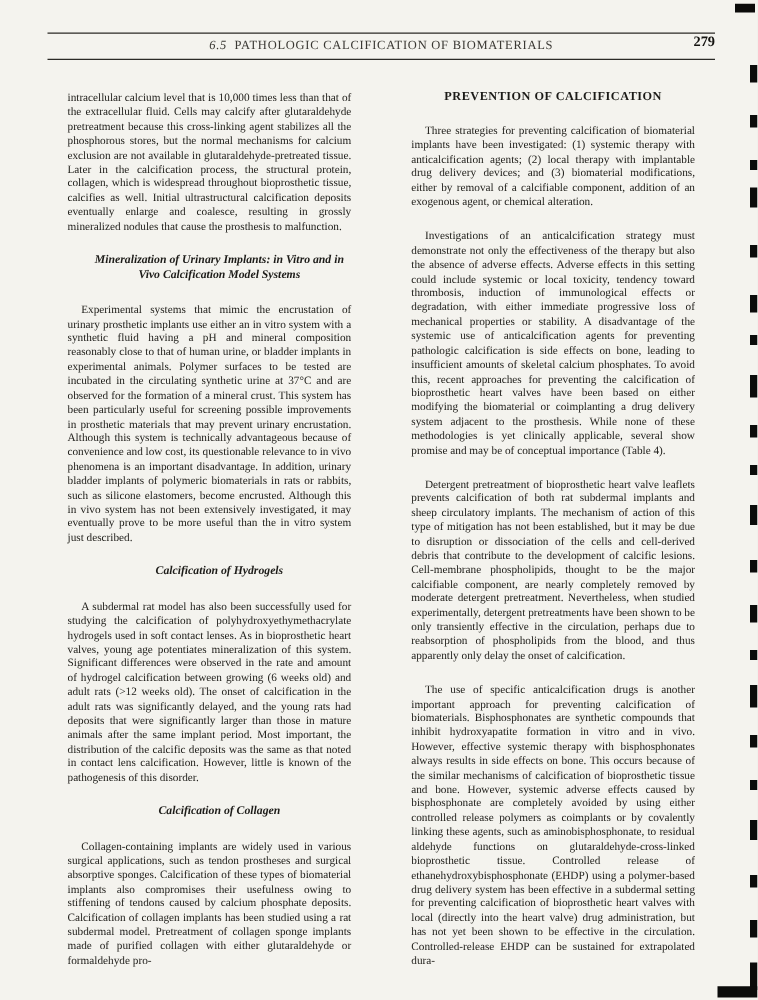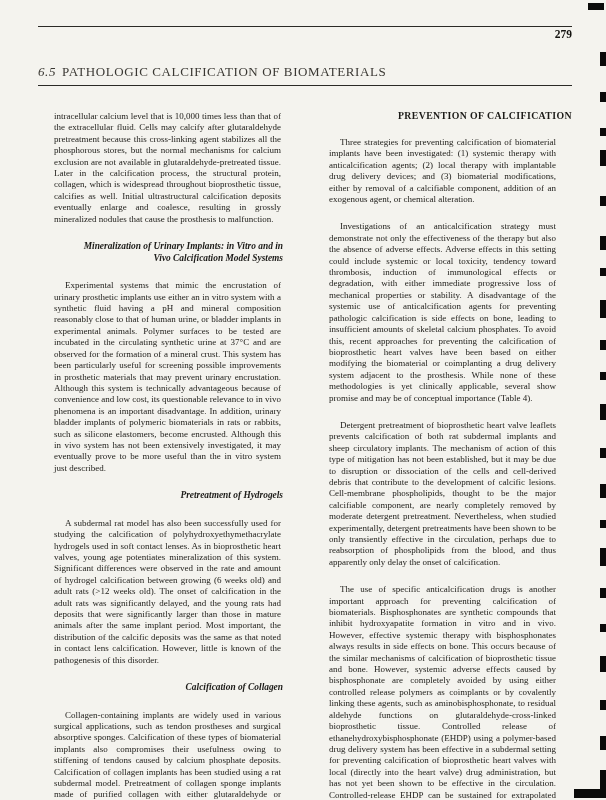--- a/index.html
+++ b/index.html
@@ -20,24 +20,24 @@
     position:absolute;
     left:38px;right:34px;top:26px;
   }
   .running-head{
     position:relative;
     border-top:1.5px solid #2b2a26;
     border-bottom:1px solid #2b2a26;
     padding:4px 0 5px 0;
   }
   .running-head .center-text{
-    font-size:13px;
+    text-align:center;
+    font-size:10px;
     letter-spacing:0.6px;
     color:#3a3833;
-    margin-top:33px;
   }
   .running-head .section-num{font-style:italic;margin-right:6px;}
   .running-head .page-num{
     position:absolute;
     right:0;top:1px;
     font-weight:bold;
     font-size:11.5px;
     color:#141310;
   }
   .cols{
@@ -50,21 +50,21 @@
     text-align:justify;
   }
   .para{
     margin:16px;
     font-size:9px;
     line-height:11.4px;
     color:#23221e;
   }
   .para.indent{text-indent:11px;}
   .heading{
-    text-align:right;
+    text-align:center;
     font-weight:bold;
   }
   .heading-italic{
     font-style:italic;
     font-size:9.4px;
     line-height:11.6px;
     margin:8px 14px 6px 30px;
   }
   .heading-caps{
     font-size:9.8px;
@@ -87,21 +87,21 @@
         <span class="section-num">6.5</span><span>PATHOLOGIC CALCIFICATION OF BIOMATERIALS</span>
       </div>
       <span class="page-num">279</span>
     </div>
 
     <div class="cols">
       <div class="col" id="col-left">
           <p class="para">intracellular calcium level that is 10,000 times less than that of the extracellular fluid. Cells may calcify after glutaraldehyde pretreatment because this cross-linking agent stabilizes all the phosphorous stores, but the normal mechanisms for calcium exclusion are not available in glutaraldehyde-pretreated tissue. Later in the calcification process, the structural protein, collagen, which is widespread throughout bioprosthetic tissue, calcifies as well. Initial ultrastructural calcification deposits eventually enlarge and coalesce, resulting in grossly mineralized nodules that cause the prosthesis to malfunction.</p>
           <div class="heading heading-italic">Mineralization of Urinary Implants: in Vitro and in Vivo Calcification Model Systems</div>
           <p class="para indent">Experimental systems that mimic the encrustation of urinary prosthetic implants use either an in vitro system with a synthetic fluid having a pH and mineral composition reasonably close to that of human urine, or bladder implants in experimental animals. Polymer surfaces to be tested are incubated in the circulating synthetic urine at 37°C and are observed for the formation of a mineral crust. This system has been particularly useful for screening possible improvements in prosthetic materials that may prevent urinary encrustation. Although this system is technically advantageous because of convenience and low cost, its questionable relevance to in vivo phenomena is an important disadvantage. In addition, urinary bladder implants of polymeric biomaterials in rats or rabbits, such as silicone elastomers, become encrusted. Although this in vivo system has not been extensively investigated, it may eventually prove to be more useful than the in vitro system just described.</p>
-          <div class="heading heading-italic">Pretreatment of Hydrogels</div>
+          <div class="heading heading-italic">Calcification of Hydrogels</div>
           <p class="para indent">A subdermal rat model has also been successfully used for studying the calcification of polyhydroxyethymethacrylate hydrogels used in soft contact lenses. As in bioprosthetic heart valves, young age potentiates mineralization of this system. Significant differences were observed in the rate and amount of hydrogel calcification between growing (6 weeks old) and adult rats (&gt;12 weeks old). The onset of calcification in the adult rats was significantly delayed, and the young rats had deposits that were significantly larger than those in mature animals after the same implant period. Most important, the distribution of the calcific deposits was the same as that noted in contact lens calcification. However, little is known of the pathogenesis of this disorder.</p>
           <div class="heading heading-italic">Calcification of Collagen</div>
           <p class="para indent">Collagen-containing implants are widely used in various surgical applications, such as tendon prostheses and surgical absorptive sponges. Calcification of these types of biomaterial implants also compromises their usefulness owing to stiffening of tendons caused by calcium phosphate deposits. Calcification of collagen implants has been studied using a rat subdermal model. Pretreatment of collagen sponge implants made of purified collagen with either glutaraldehyde or formaldehyde pro-</p>
         </div>
       <div class="col" id="col-right">
           <div class="heading heading-caps">PREVENTION OF CALCIFICATION</div>
           <p class="para indent">Three strategies for preventing calcification of biomaterial implants have been investigated: (1) systemic therapy with anticalcification agents; (2) local therapy with implantable drug delivery devices; and (3) biomaterial modifications, either by removal of a calcifiable component, addition of an exogenous agent, or chemical alteration.</p>
           <p class="para indent">Investigations of an anticalcification strategy must demonstrate not only the effectiveness of the therapy but also the absence of adverse effects. Adverse effects in this setting could include systemic or local toxicity, tendency toward thrombosis, induction of immunological effects or degradation, with either immediate progressive loss of mechanical properties or stability. A disadvantage of the systemic use of anticalcification agents for preventing pathologic calcification is side effects on bone, leading to insufficient amounts of skeletal calcium phosphates. To avoid this, recent approaches for preventing the calcification of bioprosthetic heart valves have been based on either modifying the biomaterial or coimplanting a drug delivery system adjacent to the prosthesis. While none of these methodologies is yet clinically applicable, several show promise and may be of conceptual importance (Table 4).</p>
           <p class="para indent">Detergent pretreatment of bioprosthetic heart valve leaflets prevents calcification of both rat subdermal implants and sheep circulatory implants. The mechanism of action of this type of mitigation has not been established, but it may be due to disruption or dissociation of the cells and cell-derived debris that contribute to the development of calcific lesions. Cell-membrane phospholipids, thought to be the major calcifiable component, are nearly completely removed by moderate detergent pretreatment. Nevertheless, when studied experimentally, detergent pretreatments have been shown to be only transiently effective in the circulation, perhaps due to reabsorption of phospholipids from the blood, and thus apparently only delay the onset of calcification.</p>
           <p class="para indent">The use of specific anticalcification drugs is another important approach for preventing calcification of biomaterials. Bisphosphonates are synthetic compounds that inhibit hydroxyapatite formation in vitro and in vivo. However, effective systemic therapy with bisphosphonates always results in side effects on bone. This occurs because of the similar mechanisms of calcification of bioprosthetic tissue and bone. However, systemic adverse effects caused by bisphosphonate are completely avoided by using either controlled release polymers as coimplants or by covalently linking these agents, such as aminobisphosphonate, to residual aldehyde functions on glutaraldehyde-cross-linked bioprosthetic tissue. Controlled release of ethanehydroxybisphosphonate (EHDP) using a polymer-based drug delivery system has been effective in a subdermal setting for preventing calcification of bioprosthetic heart valves with local (directly into the heart valve) drug administration, but has not yet been shown to be effective in the circulation. Controlled-release EHDP can be sustained for extrapolated dura-</p>

